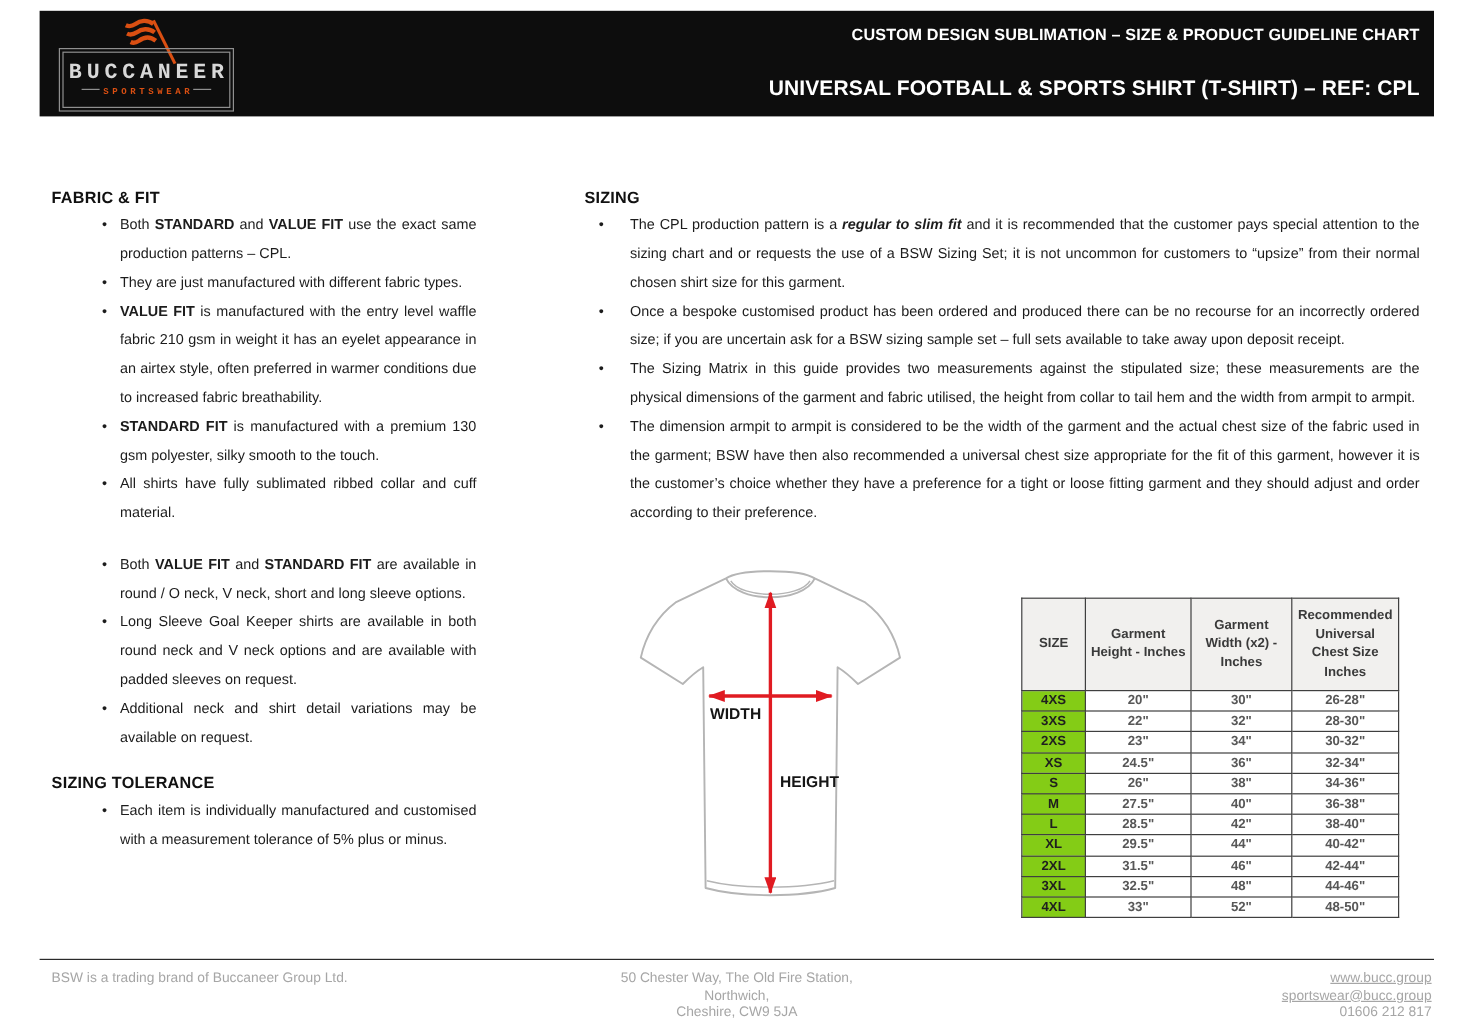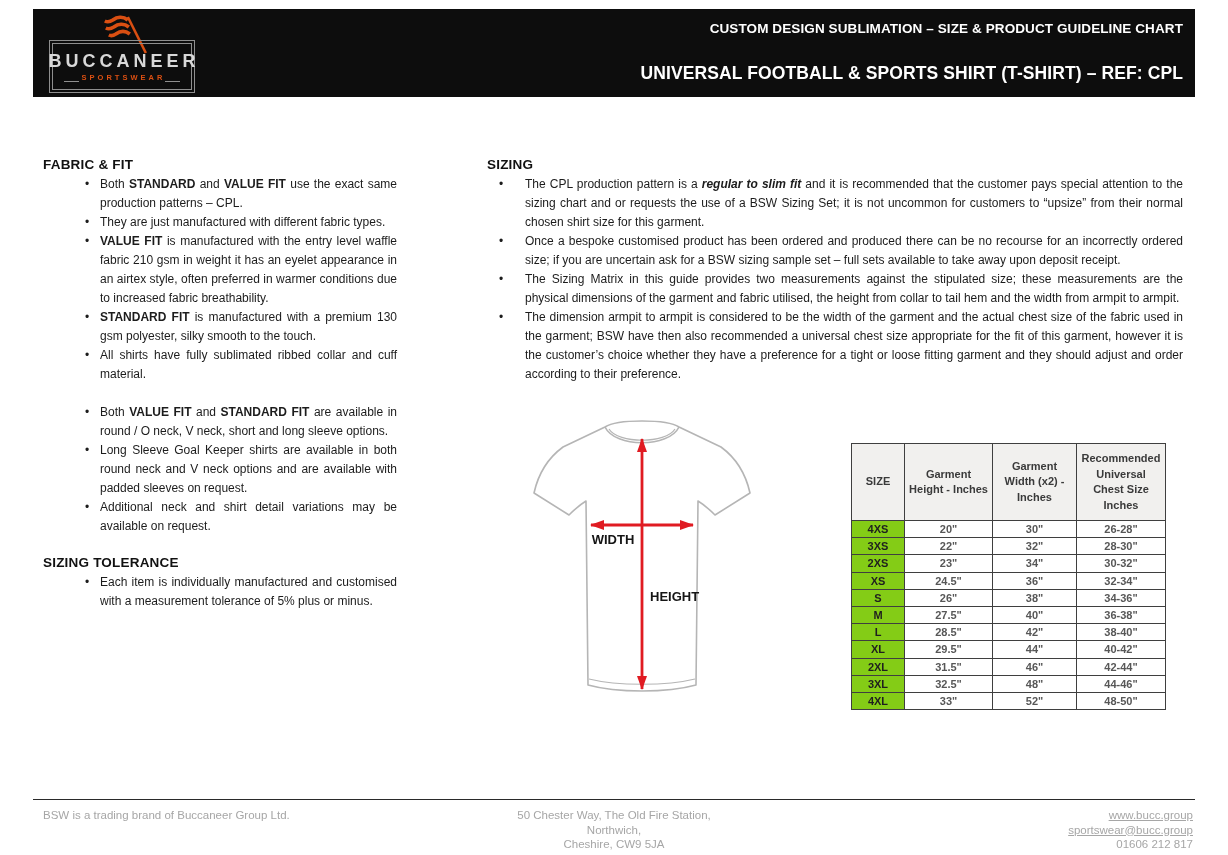--- a/index.html
+++ b/index.html
@@ -13,30 +13,30 @@
   body{
     width:1228px;height:855px;position:relative;background:#ffffff;
     font-family:"Liberation Sans",sans-serif;color:#1c1c1c;overflow:hidden;
   }
   
   .topbar{
     position:absolute;left:33px;top:9px;width:1162px;height:88px;
     background:var(--header-bg);display:flex;align-items:stretch;
   }
   .logo{position:relative;margin-left:16px;margin-top:31px;width:146px;height:53px;}
-  .logo-frame{position:absolute;inset:0;border:1px solid #8f8f8f;padding:2px;}
+  .logo-frame{position:absolute;inset:0;border:1px solid #8f8f8f;padding:2px;font-family:Liberation Mono, monospace;}
   .logo-inner{
     border:1px solid #8f8f8f;height:100%;display:flex;flex-direction:column;
     align-items:center;justify-content:center;padding-top:1px;
   }
   .logo-brand{
     color:#d8d8d8;font-weight:bold;font-size:18px;letter-spacing:4px;
     line-height:1;white-space:nowrap;padding-left:4px;
   }
-  .logo-sub-row{display:flex;align-items:flex-end;margin-top:4px;}
+  .logo-sub-row{display:flex;align-items:flex-start;margin-top:4px;}
   .logo-line{width:15px;height:1px;background:#8f8f8f;}
   .logo-sub{
     color:var(--accent-orange);font-size:7.5px;font-weight:bold;
     letter-spacing:3px;line-height:1;padding-left:3px;white-space:nowrap;
   }
   .logo-flag{position:absolute;left:50%;top:-27px;transform:translateX(-42%);}
   .titles{
     margin-left:auto;display:flex;flex-direction:column;align-items:flex-end;
     padding:12px 12px 13px 0;color:#ffffff;
   }
@@ -44,21 +44,21 @@
   .title2{font-size:17.5px;font-weight:bold;margin-top:auto;letter-spacing:0.1px;}
   
   .col-left{position:absolute;left:43px;top:157px;width:354px;}
   .col-right{position:absolute;left:487px;top:157px;width:696px;}
   .section{margin-bottom:19px;}
   .sec-heading{
     font-size:13.5px;font-weight:bold;color:#111;margin:0 0 3px 0;letter-spacing:0.2px;
   }
   ul.bullets{list-style:none;margin:0;padding:0;}
   ul.bullets li{
-    position:relative;font-size:12px;line-height:19px;text-align:justify;color:#1c1c1c;
+    position:relative;font-size:12px;line-height:24px;text-align:justify;color:#1c1c1c;
   }
   .col-left ul.bullets li{padding-left:57px;}
   .col-left ul.bullets li::before{content:"\2022";position:absolute;left:42px;top:0;}
   .col-right ul.bullets li{padding-left:38px;}
   .col-right ul.bullets li::before{content:"\2022";position:absolute;left:12px;top:0;}
   span.b{font-weight:bold;}
   span.i{font-style:italic;}
   
   .figure-row{display:flex;margin-top:19px;}
   .tshirt-wrap{margin-left:30px;}

